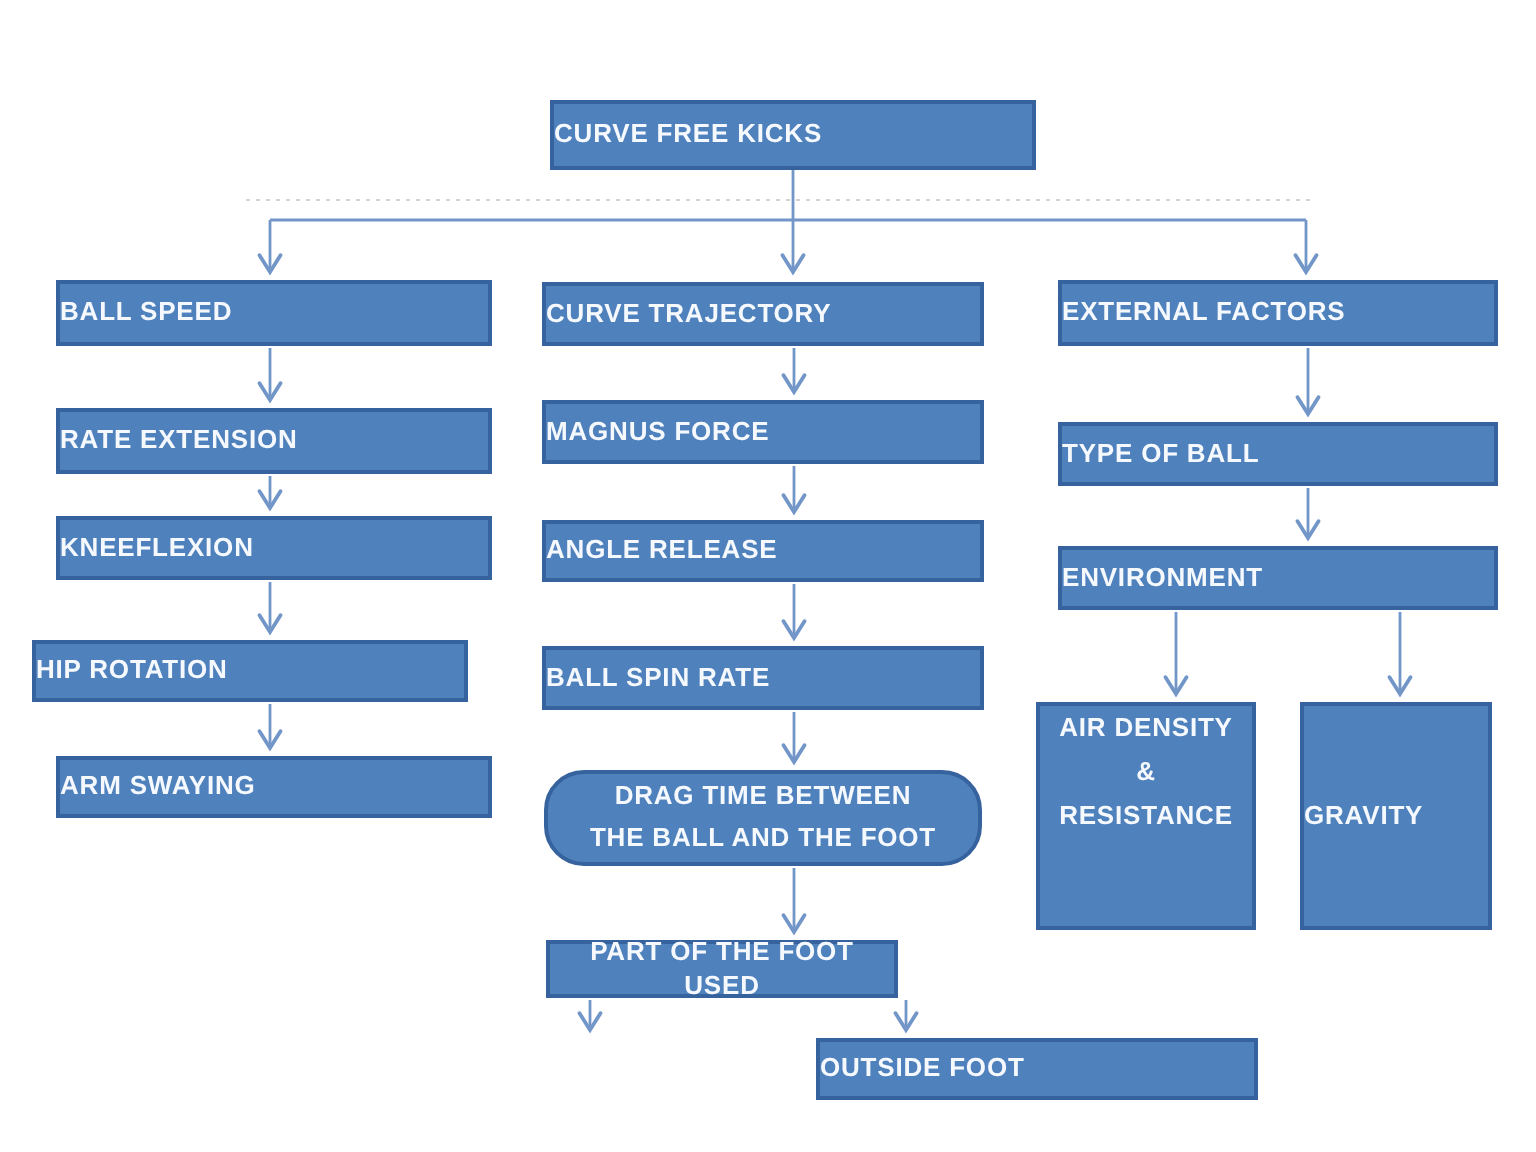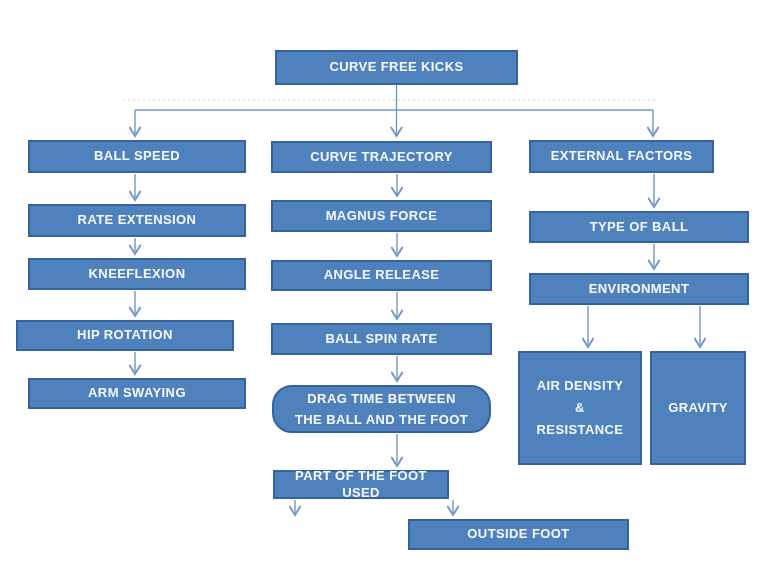--- a/index.html
+++ b/index.html
@@ -39,21 +39,21 @@
     fill: none;
     stroke: var(--connector);
     stroke-width: 1.8;
     stroke-linecap: round;
     stroke-linejoin: miter;
   }
   .node {
     position: absolute;
     display: flex;
     align-items: center;
-    justify-content: center;
+    justify-content: flex-start;
     text-align: center;
     background: var(--node-fill);
     border: 2px solid var(--node-border);
     color: var(--node-text);
     font-weight: bold;
     font-size: 13px;
     letter-spacing: 0.4px;
     line-height: 1.25;
   }
   .node.multiline { flex-direction: column; line-height: 1.7; }
@@ -133,30 +133,30 @@
     <span>DRAG TIME BETWEEN</span>
     <span>THE BALL AND THE FOOT</span>
   </div>
   <div class="node" style="left:273px;top:470px;width:176px;height:29px">
     <span>PART OF THE FOOT USED</span>
   </div>
   <div class="node" style="left:408px;top:519px;width:221px;height:31px">
     <span>OUTSIDE FOOT</span>
   </div>
 
-  <div class="node" style="left:529px;top:140px;width:185px;height:33px">
+  <div class="node" style="left:529px;top:140px;width:220px;height:33px">
     <span>EXTERNAL FACTORS</span>
   </div>
   <div class="node" style="left:529px;top:211px;width:220px;height:32px">
     <span>TYPE OF BALL</span>
   </div>
   <div class="node" style="left:529px;top:273px;width:220px;height:32px">
     <span>ENVIRONMENT</span>
   </div>
-  <div class="node multiline" style="left:518px;top:351px;width:124px;height:114px">
+  <div class="node multiline" style="left:518px;top:351px;width:110px;height:114px">
     <span>AIR DENSITY</span>
     <span>&amp;</span>
     <span>RESISTANCE</span>
   </div>
   <div class="node" style="left:650px;top:351px;width:96px;height:114px">
     <span>GRAVITY</span>
   </div>
 
 </div>
 

